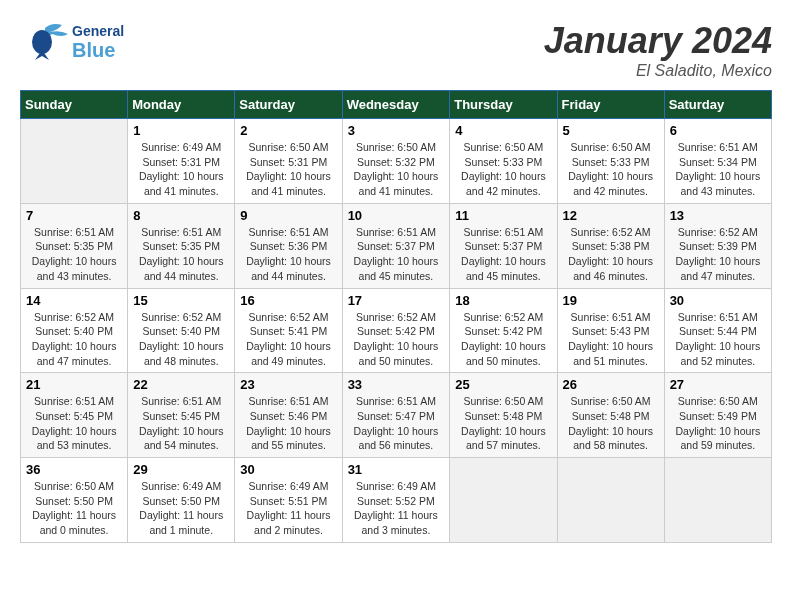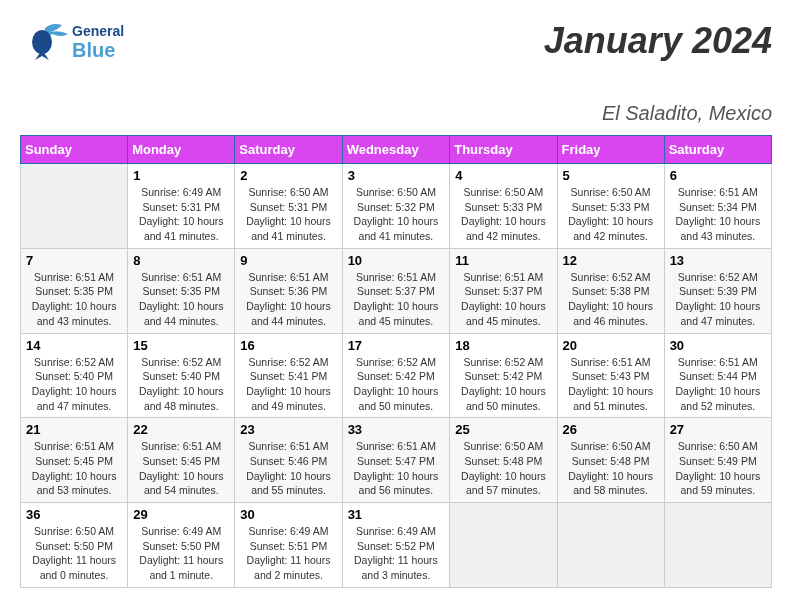--- a/index.html
+++ b/index.html
@@ -24,31 +24,30 @@
     .title-block {
       text-align: right;
       font-style: italic;
     }
     .month-title {
       font-size: 36px;
       font-weight: bold;
       color: #333;
     }
     .location-title {
-      font-size: 20px;
+      font-size: 16px;
       color: #555;
-      margin-top: 40px;
     }
     table {
       width: 100%;
       border-collapse: collapse;
       font-size: 11px;
     }
     thead th {
-      background: #d946ef;
+      background: #14532d;
       color: #fff;
       padding: 6px 4px;
       text-align: left;
       font-size: 13px;
       font-weight: bold;
       border: 1px solid #2a6aad;
     }
     td {
       border: 1px solid #ccc;
       vertical-align: top;
@@ -225,21 +224,21 @@
 Sunset: 5:42 PM
 Daylight: 10 hours and 50 minutes.</div>
         </td>
         <td>
           <span class="day-num">18</span>
           <div class="cell-info" style="white-space: pre-line;">Sunrise: 6:52 AM
 Sunset: 5:42 PM
 Daylight: 10 hours and 50 minutes.</div>
         </td>
         <td>
-          <span class="day-num">20</span>
+          <span class="day-num">19</span>
           <div class="cell-info" style="white-space: pre-line;">Sunrise: 6:51 AM
 Sunset: 5:43 PM
 Daylight: 10 hours and 51 minutes.</div>
         </td>
         <td>
           <span class="day-num">30</span>
           <div class="cell-info" style="white-space: pre-line;">Sunrise: 6:51 AM
 Sunset: 5:44 PM
 Daylight: 10 hours and 52 minutes.</div>
         </td>

